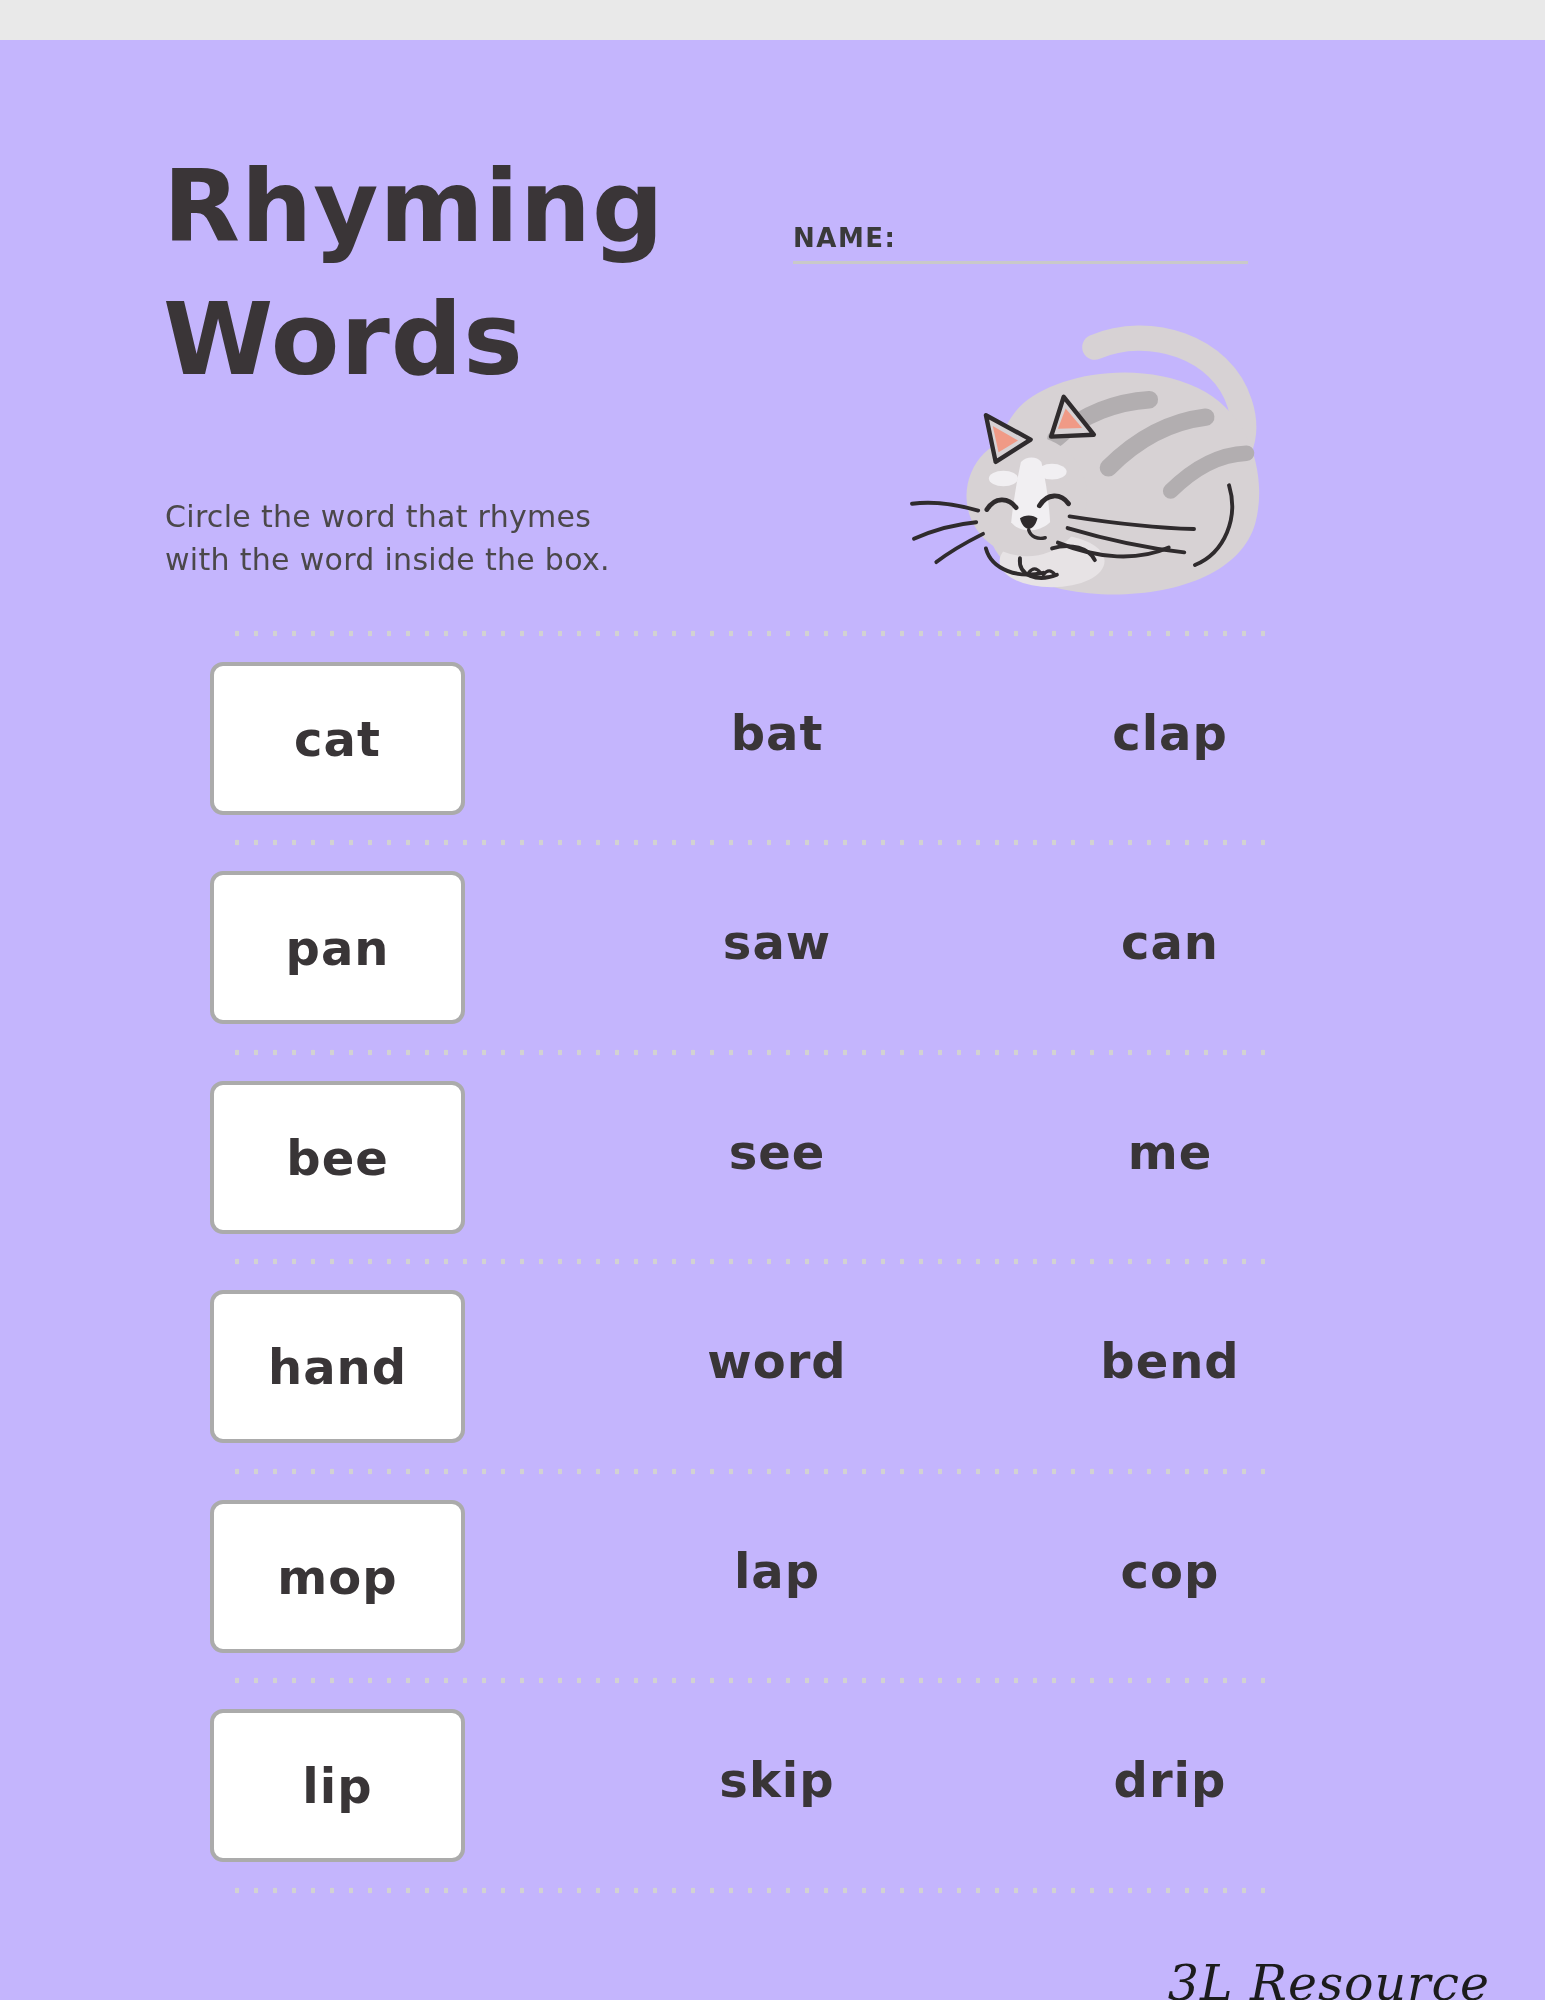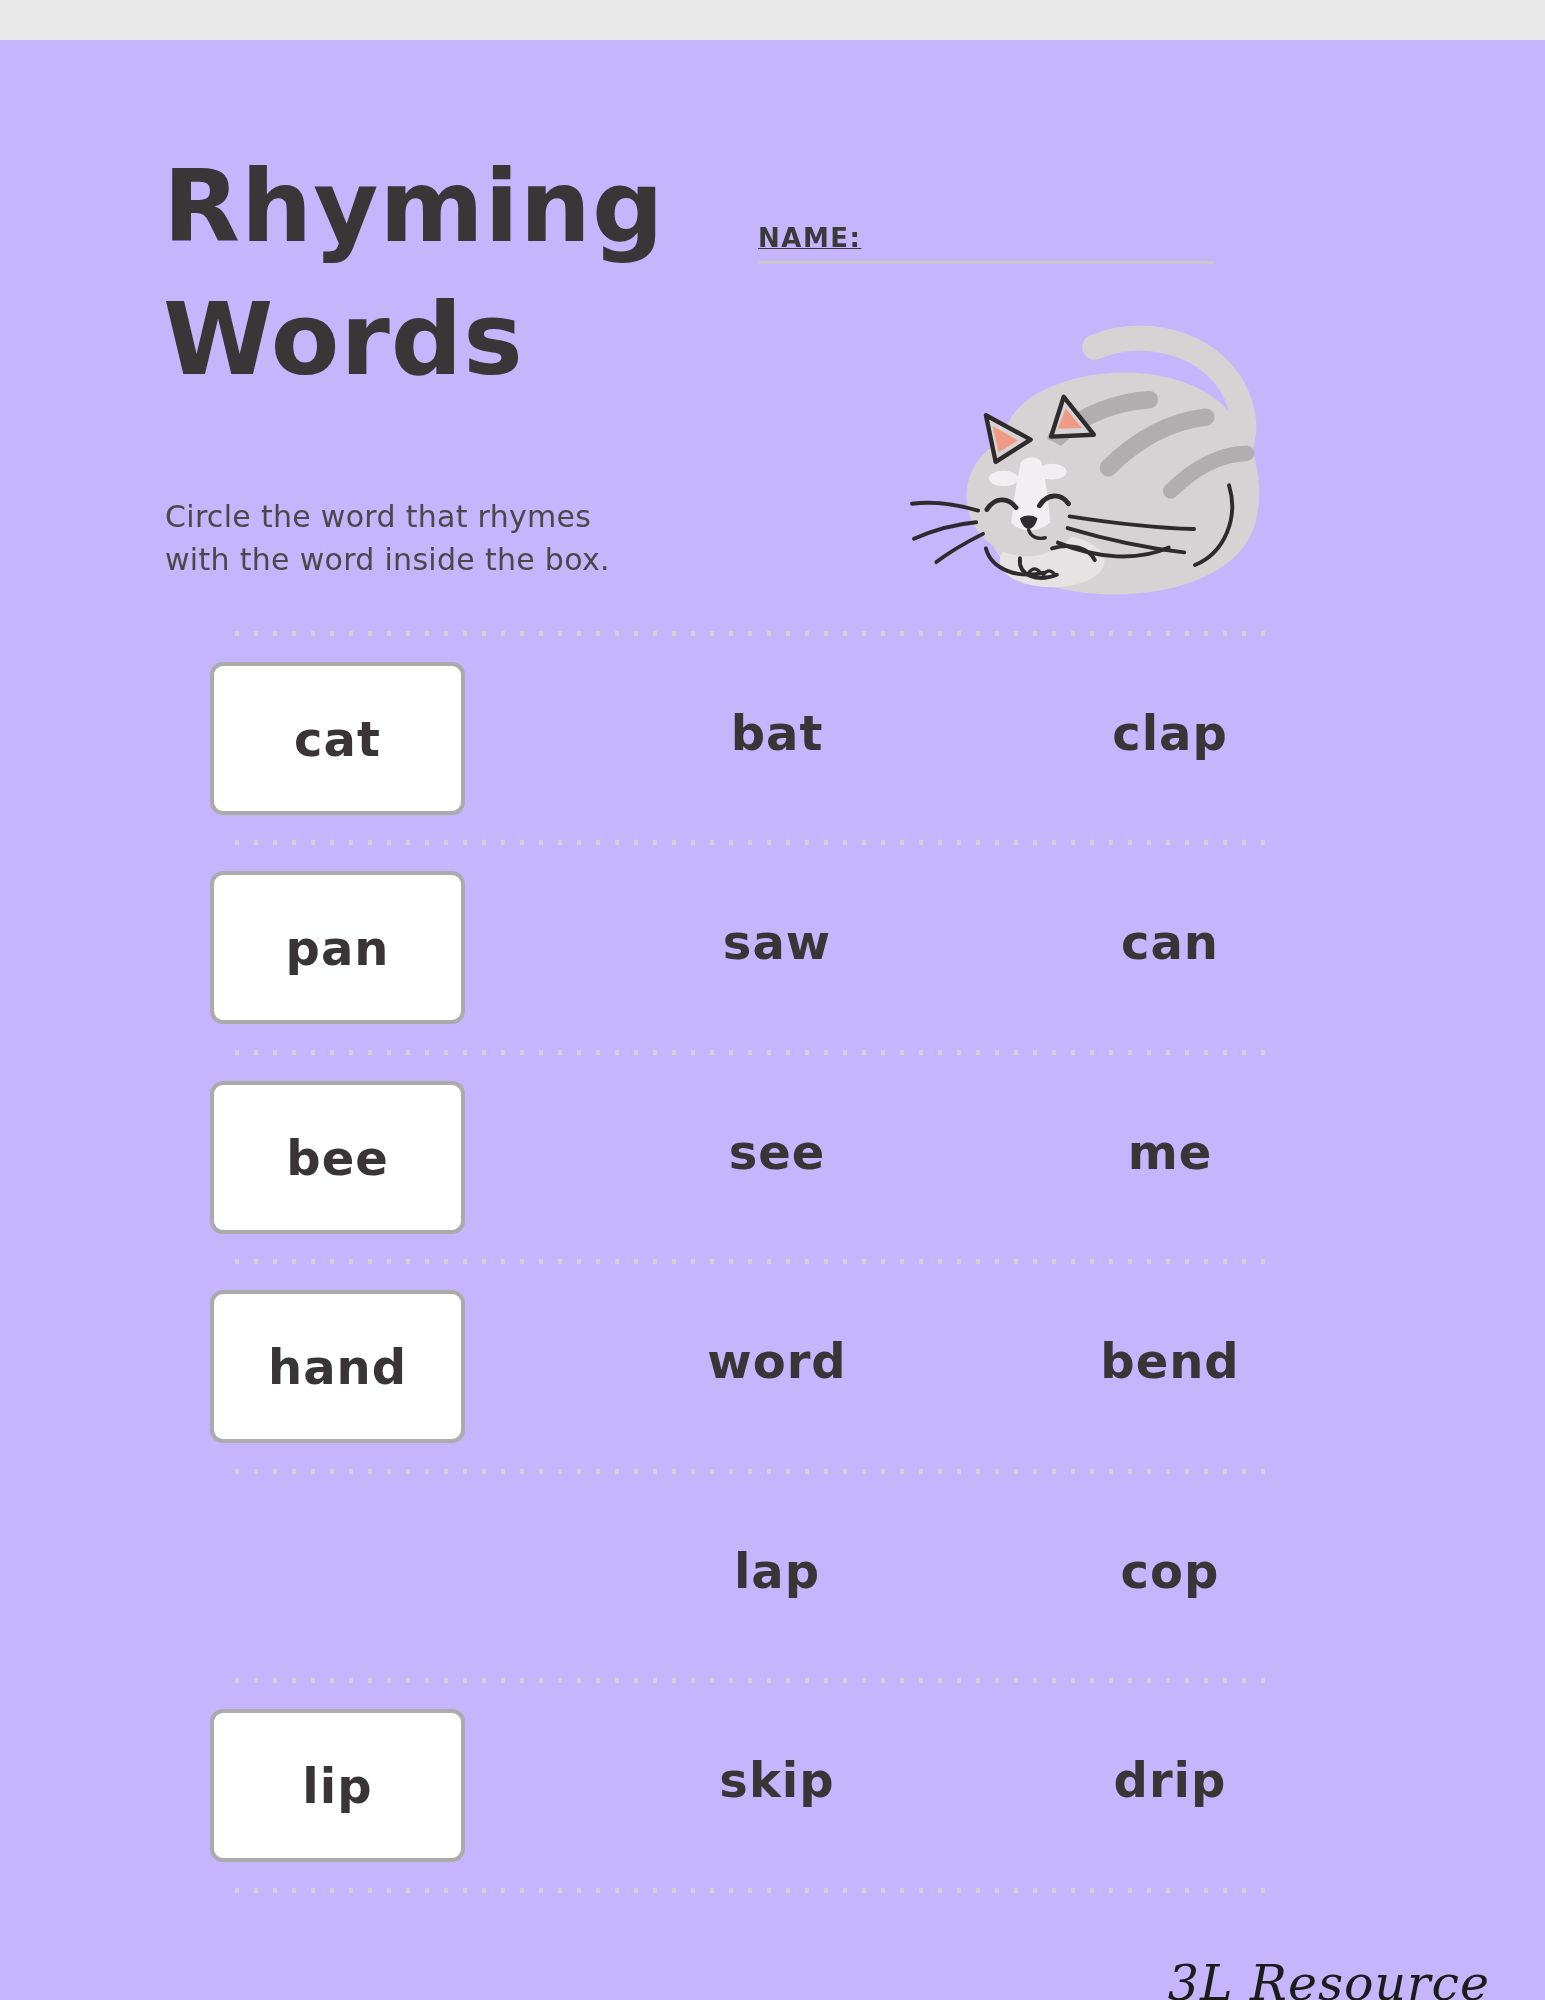--- a/index.html
+++ b/index.html
@@ -15,21 +15,21 @@
   .title {
     position:absolute; left:163px; top:100px;
     font-size:100px; font-weight:bold; line-height:133px;
     letter-spacing:1px; color:#3a3537;
   }
   .instructions {
     position:absolute; left:165px; top:455px;
     font-size:30px; line-height:43px; color:#4b484a;
     letter-spacing:.3px;
   }
-  .name-block { position:absolute; left:758px; top:183px; width:470px;text-decoration:underline; }
+  .name-block { position:absolute; left:793px; top:183px; width:470px; }
   .name-label { font-size:26px; font-weight:bold; letter-spacing:1.5px; color:#3a3a3a; }
   .name-line {
     margin-top:8px; width:455px; height:0;
     border-bottom:3px solid #c9c9c9;
   }
   .name-input {
     position:absolute; left:90px; top:-6px; width:360px; height:40px;
     border:none; outline:none; background:transparent;
     font-family:"DejaVu Sans", sans-serif; font-size:26px; color:#3a3537;
   }
@@ -168,20 +168,23 @@
     <div class="dotline"></div>
     <div class="prompt-box">
       <span class="word">hand</span>
     </div>
     <span class="word option pos-1">word</span>
     <span class="word option pos-2">bend</span>
   </div>
 
   <div class="row-section" style="top:1431px">
     <div class="dotline"></div>
+    <div class="prompt-box">
+      <span class="word">mop</span>
+    </div>
     <span class="word option pos-1">lap</span>
     <span class="word option pos-2">cop</span>
   </div>
 
   <div class="row-section" style="top:1640px">
     <div class="dotline"></div>
     <div class="prompt-box">
       <span class="word">lip</span>
     </div>
     <span class="word option pos-1">skip</span>

